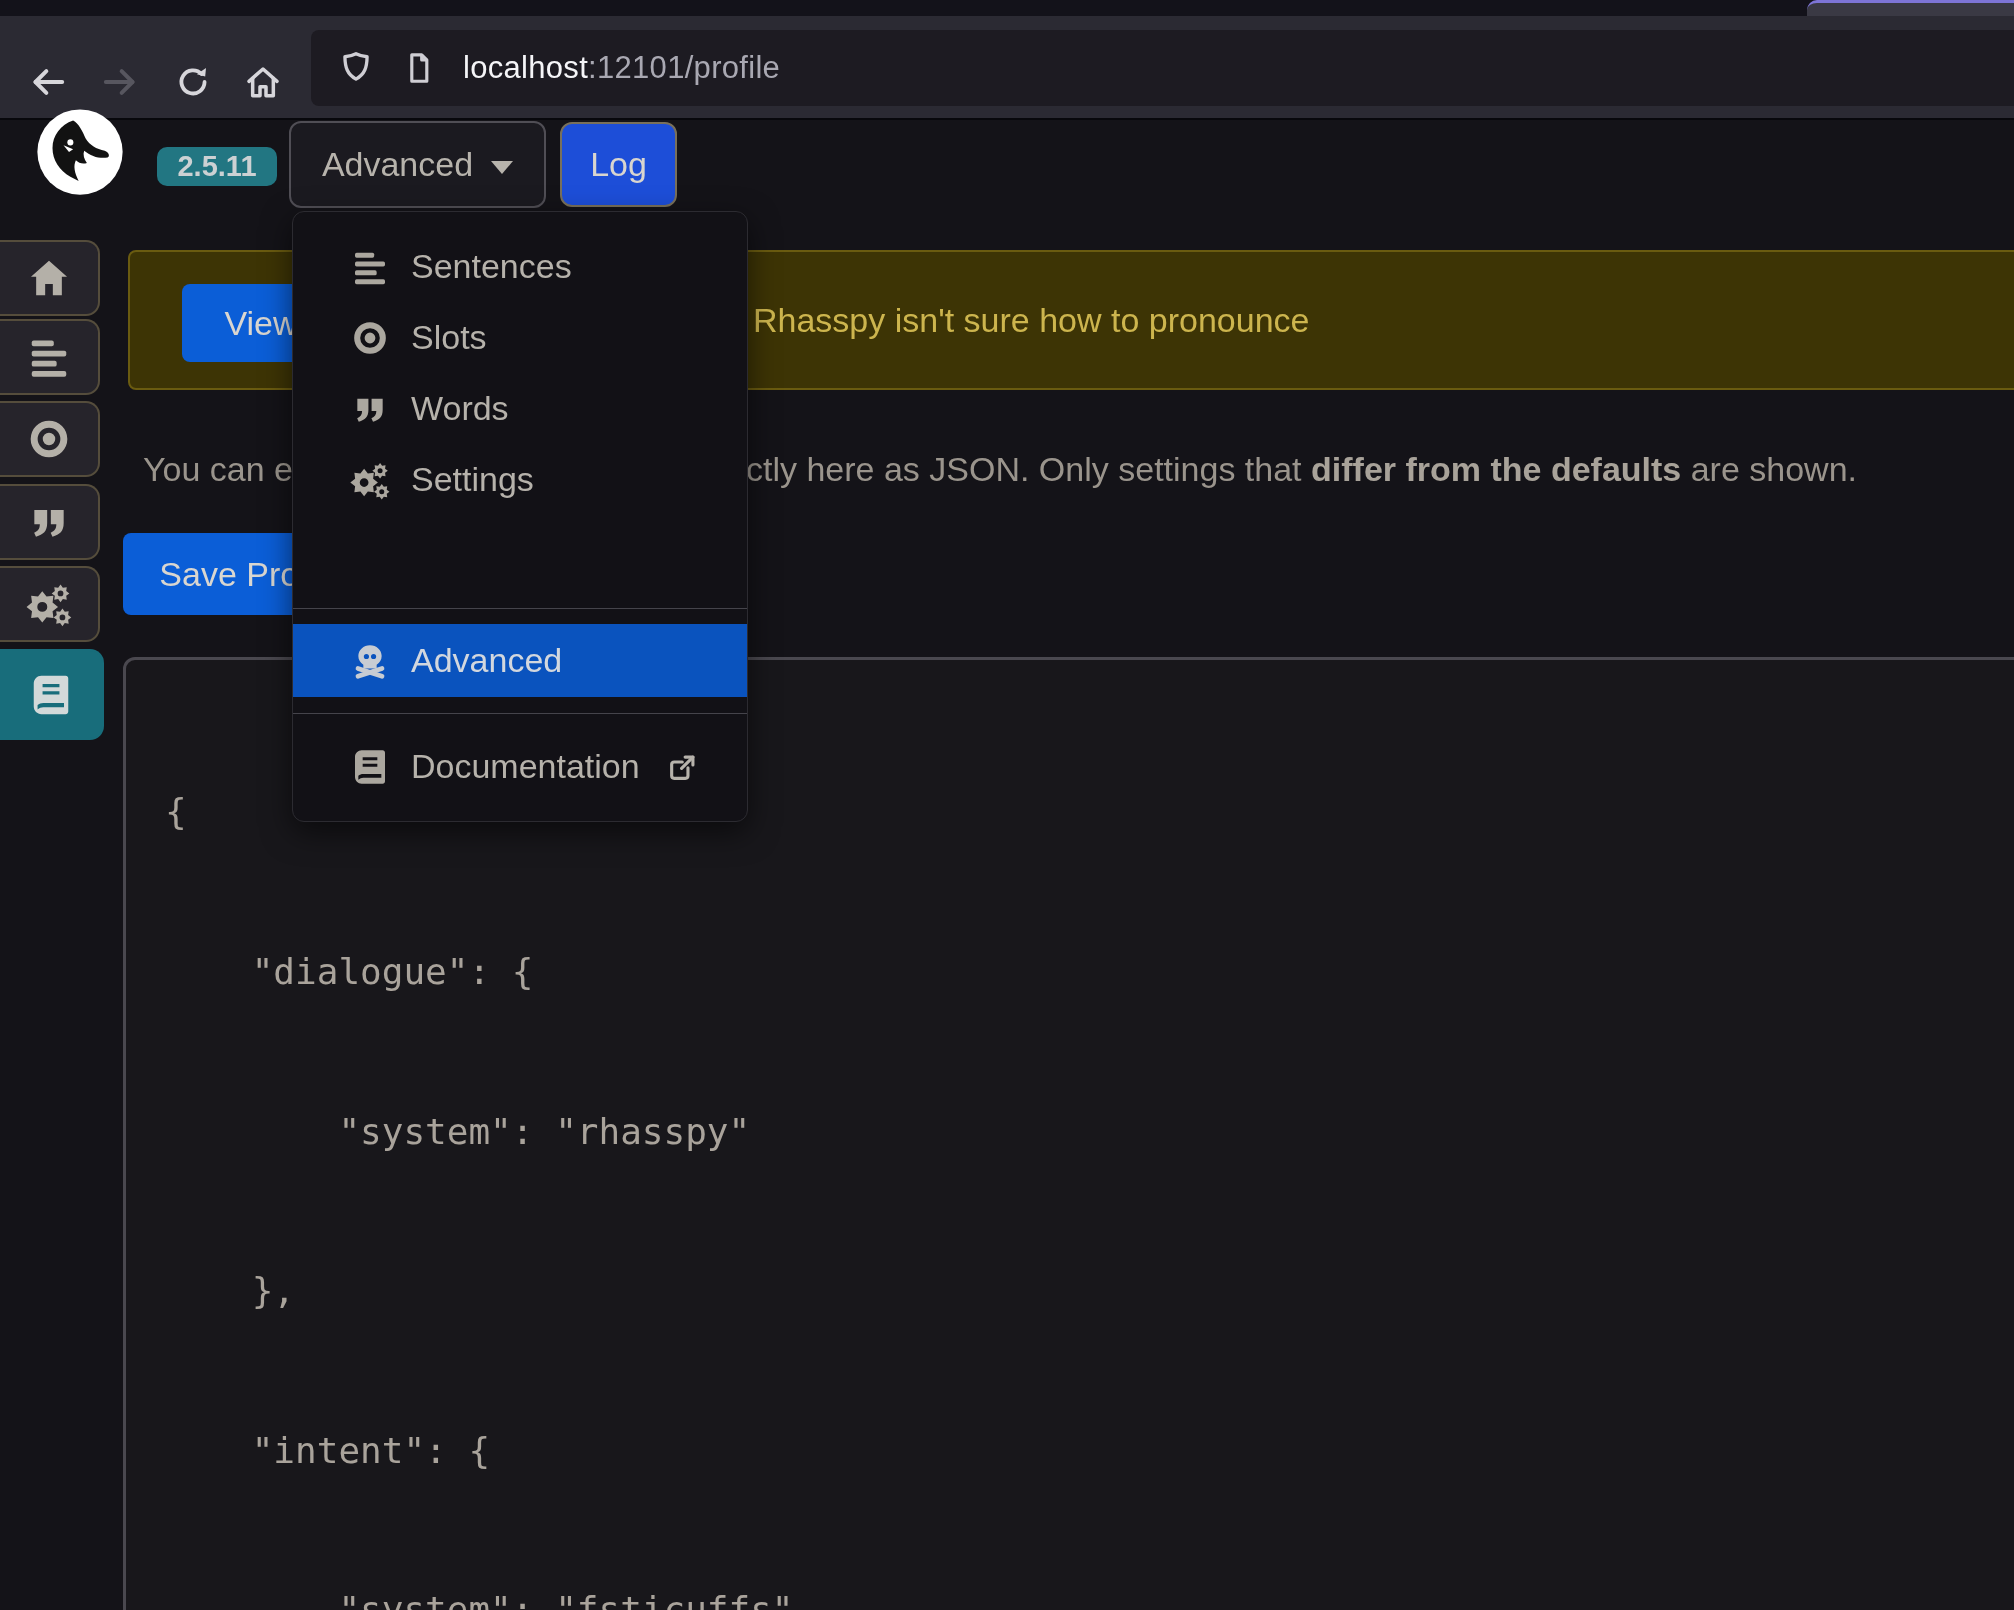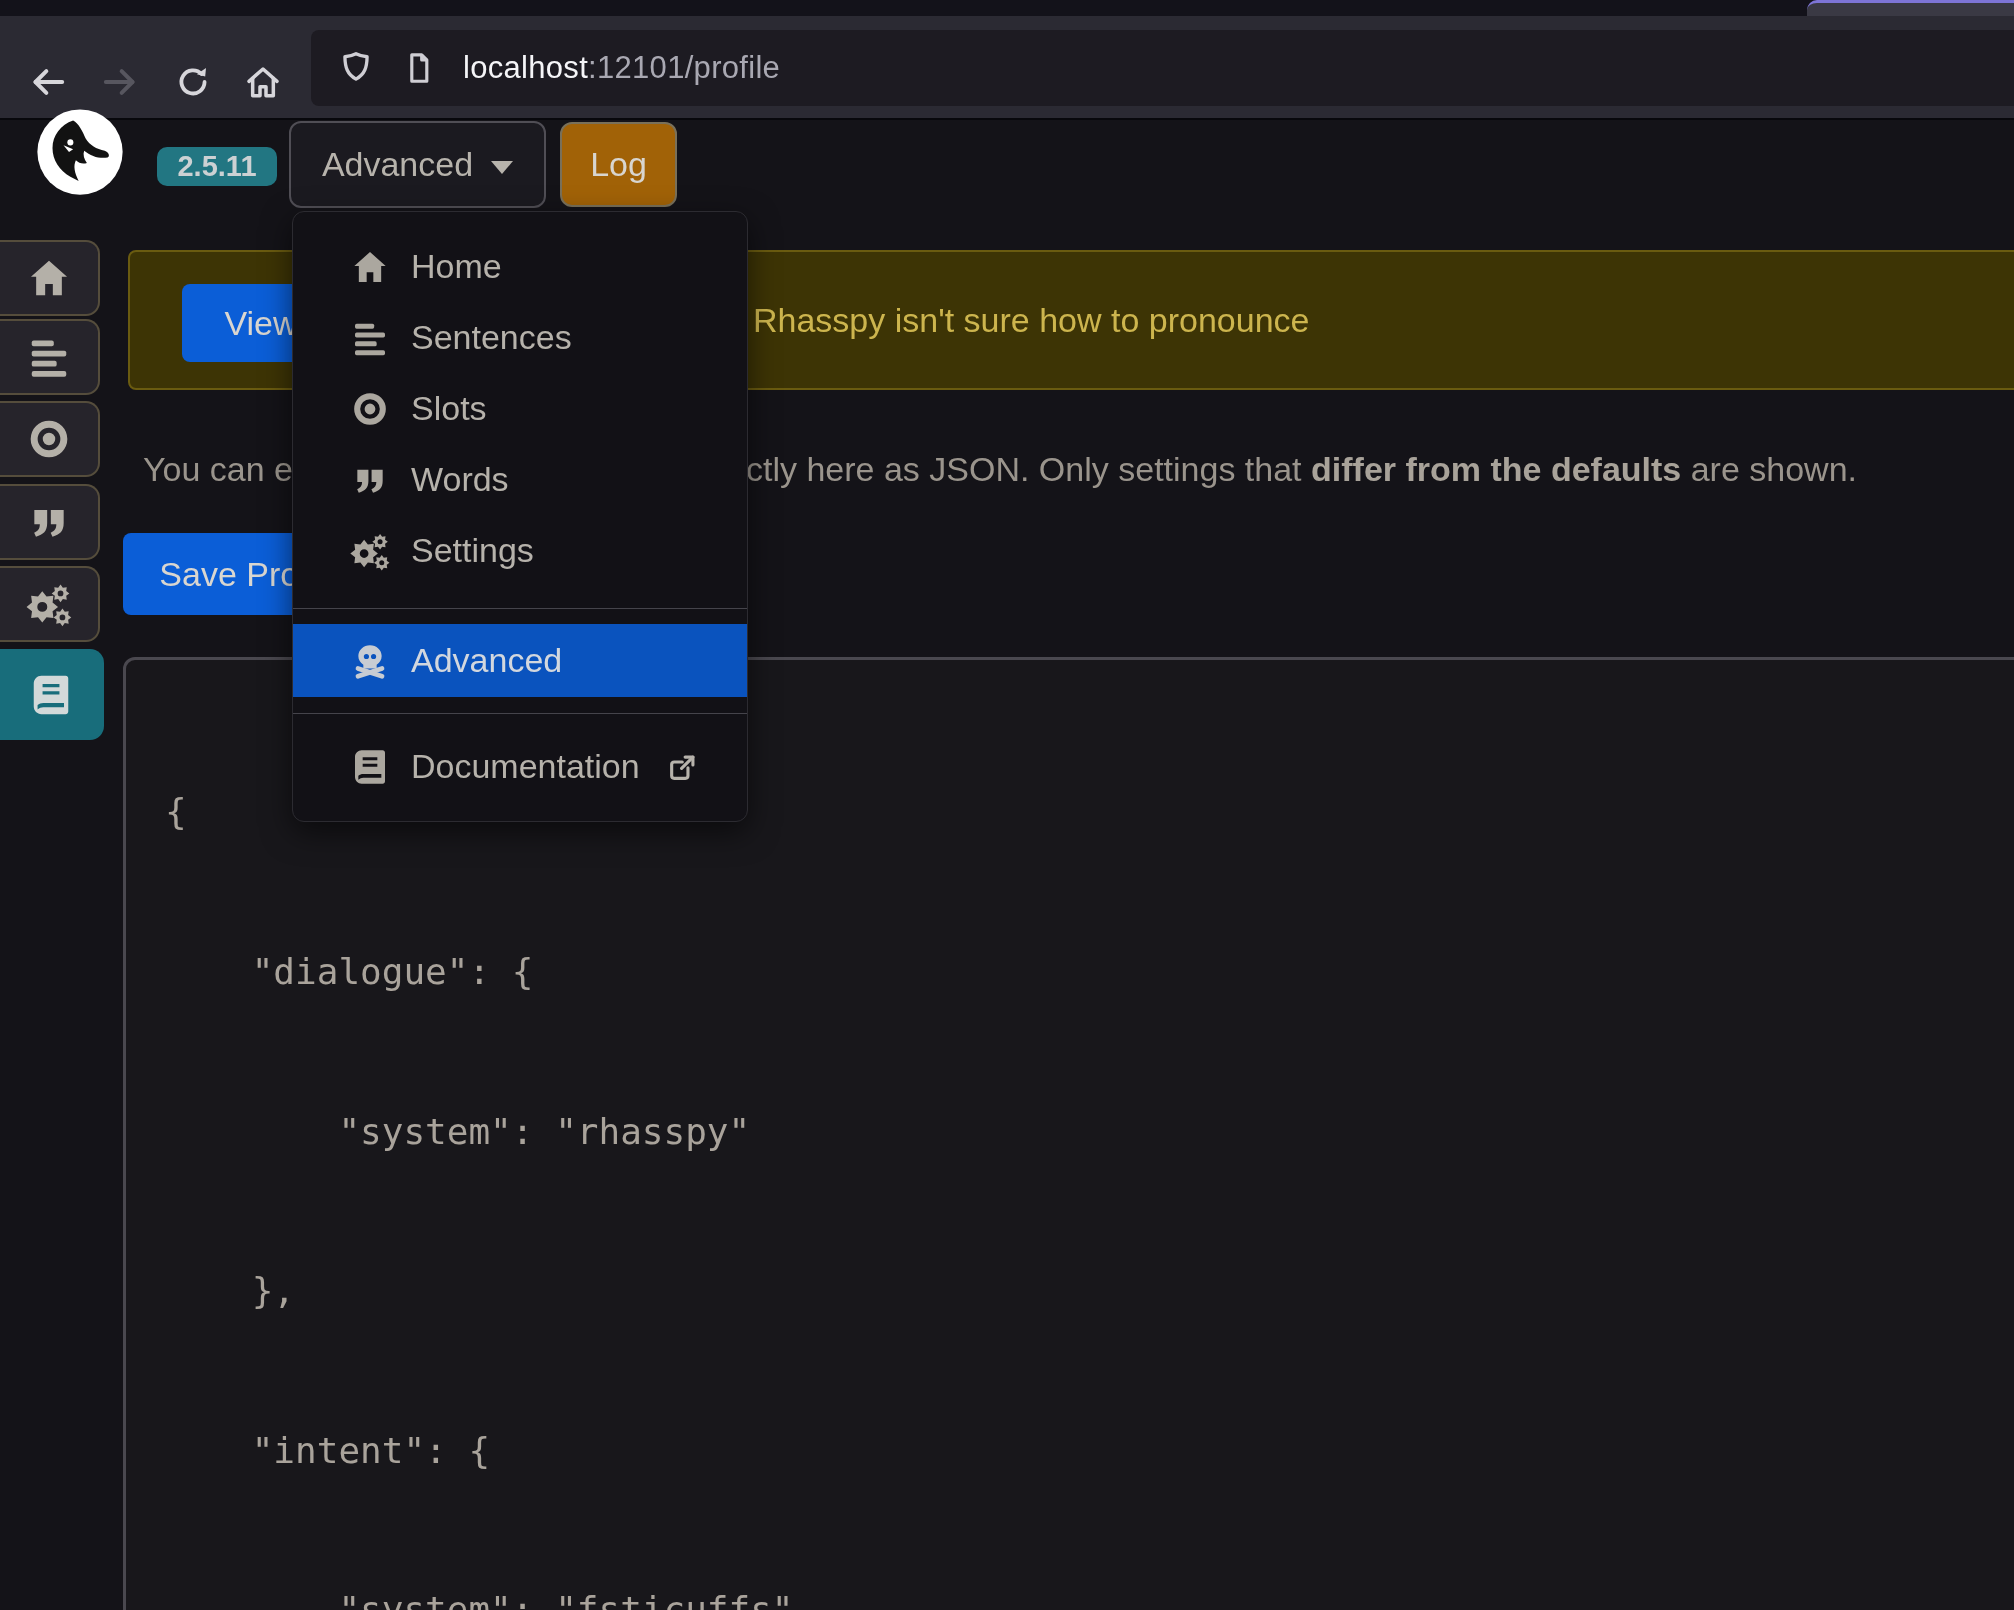--- a/index.html
+++ b/index.html
@@ -31,21 +31,21 @@
   
   .logo { position:absolute; left:36px; top:108px; }
   .badge { position:absolute; left:157px; top:147px; width:120px; height:39px; background:#227682;
            border-radius:10px; color:#ccd1d3; font-weight:700; font-size:29px;
            display:flex; align-items:center; justify-content:center; }
   .adv-btn { position:absolute; left:289px; top:121px; width:257px; height:87px; background:#1b1a20;
              border:2px solid #504e55; border-radius:12px; display:flex; align-items:center;
              justify-content:center; gap:18px; font-size:34px; color:#b7b3ac; }
   .caret { width:0; height:0; border-left:11px solid transparent; border-right:11px solid transparent;
            border-top:13px solid #b7b3ac; margin-top:6px; }
-  .log-btn { position:absolute; left:560px; top:122px; width:117px; height:85px; background:#a16207;
+  .log-btn { position:absolute; left:560px; top:122px; width:117px; height:85px; background:#1d4ed8;
              border:2px solid #79705a; border-radius:12px; display:flex; align-items:center;
              justify-content:center; font-size:34px; color:#d8d5cf; }
 
   
   .stab { position:absolute; left:0; width:100px; height:76px; background:#26242b;
           border:2px solid #554d3c; border-left:none; border-radius:0 14px 14px 0;
           display:flex; align-items:center; justify-content:center; color:#b4b0a8; }
   .stab.active { width:104px; height:91px; background:#186d7b; border-color:#186d7b; color:#d3d9d9; }
 
   
@@ -290,28 +290,20 @@
     
     
     
   </div>
 </div>
 
 <div class="menu">
   <div class="mrow">
     <span class="mic">
         <svg class="ic" width="40" height="40">
-          <use href="#i-home"></use>
-        </svg>
-      </span>
-    <span>Home</span>
-  </div>
-  <div class="mrow">
-    <span class="mic">
-        <svg class="ic" width="40" height="40">
           <use href="#i-lines"></use>
         </svg>
       </span>
     <span>Sentences</span>
   </div>
   <div class="mrow">
     <span class="mic">
         <svg class="ic" width="38" height="38">
           <use href="#i-dot"></use>
         </svg>

